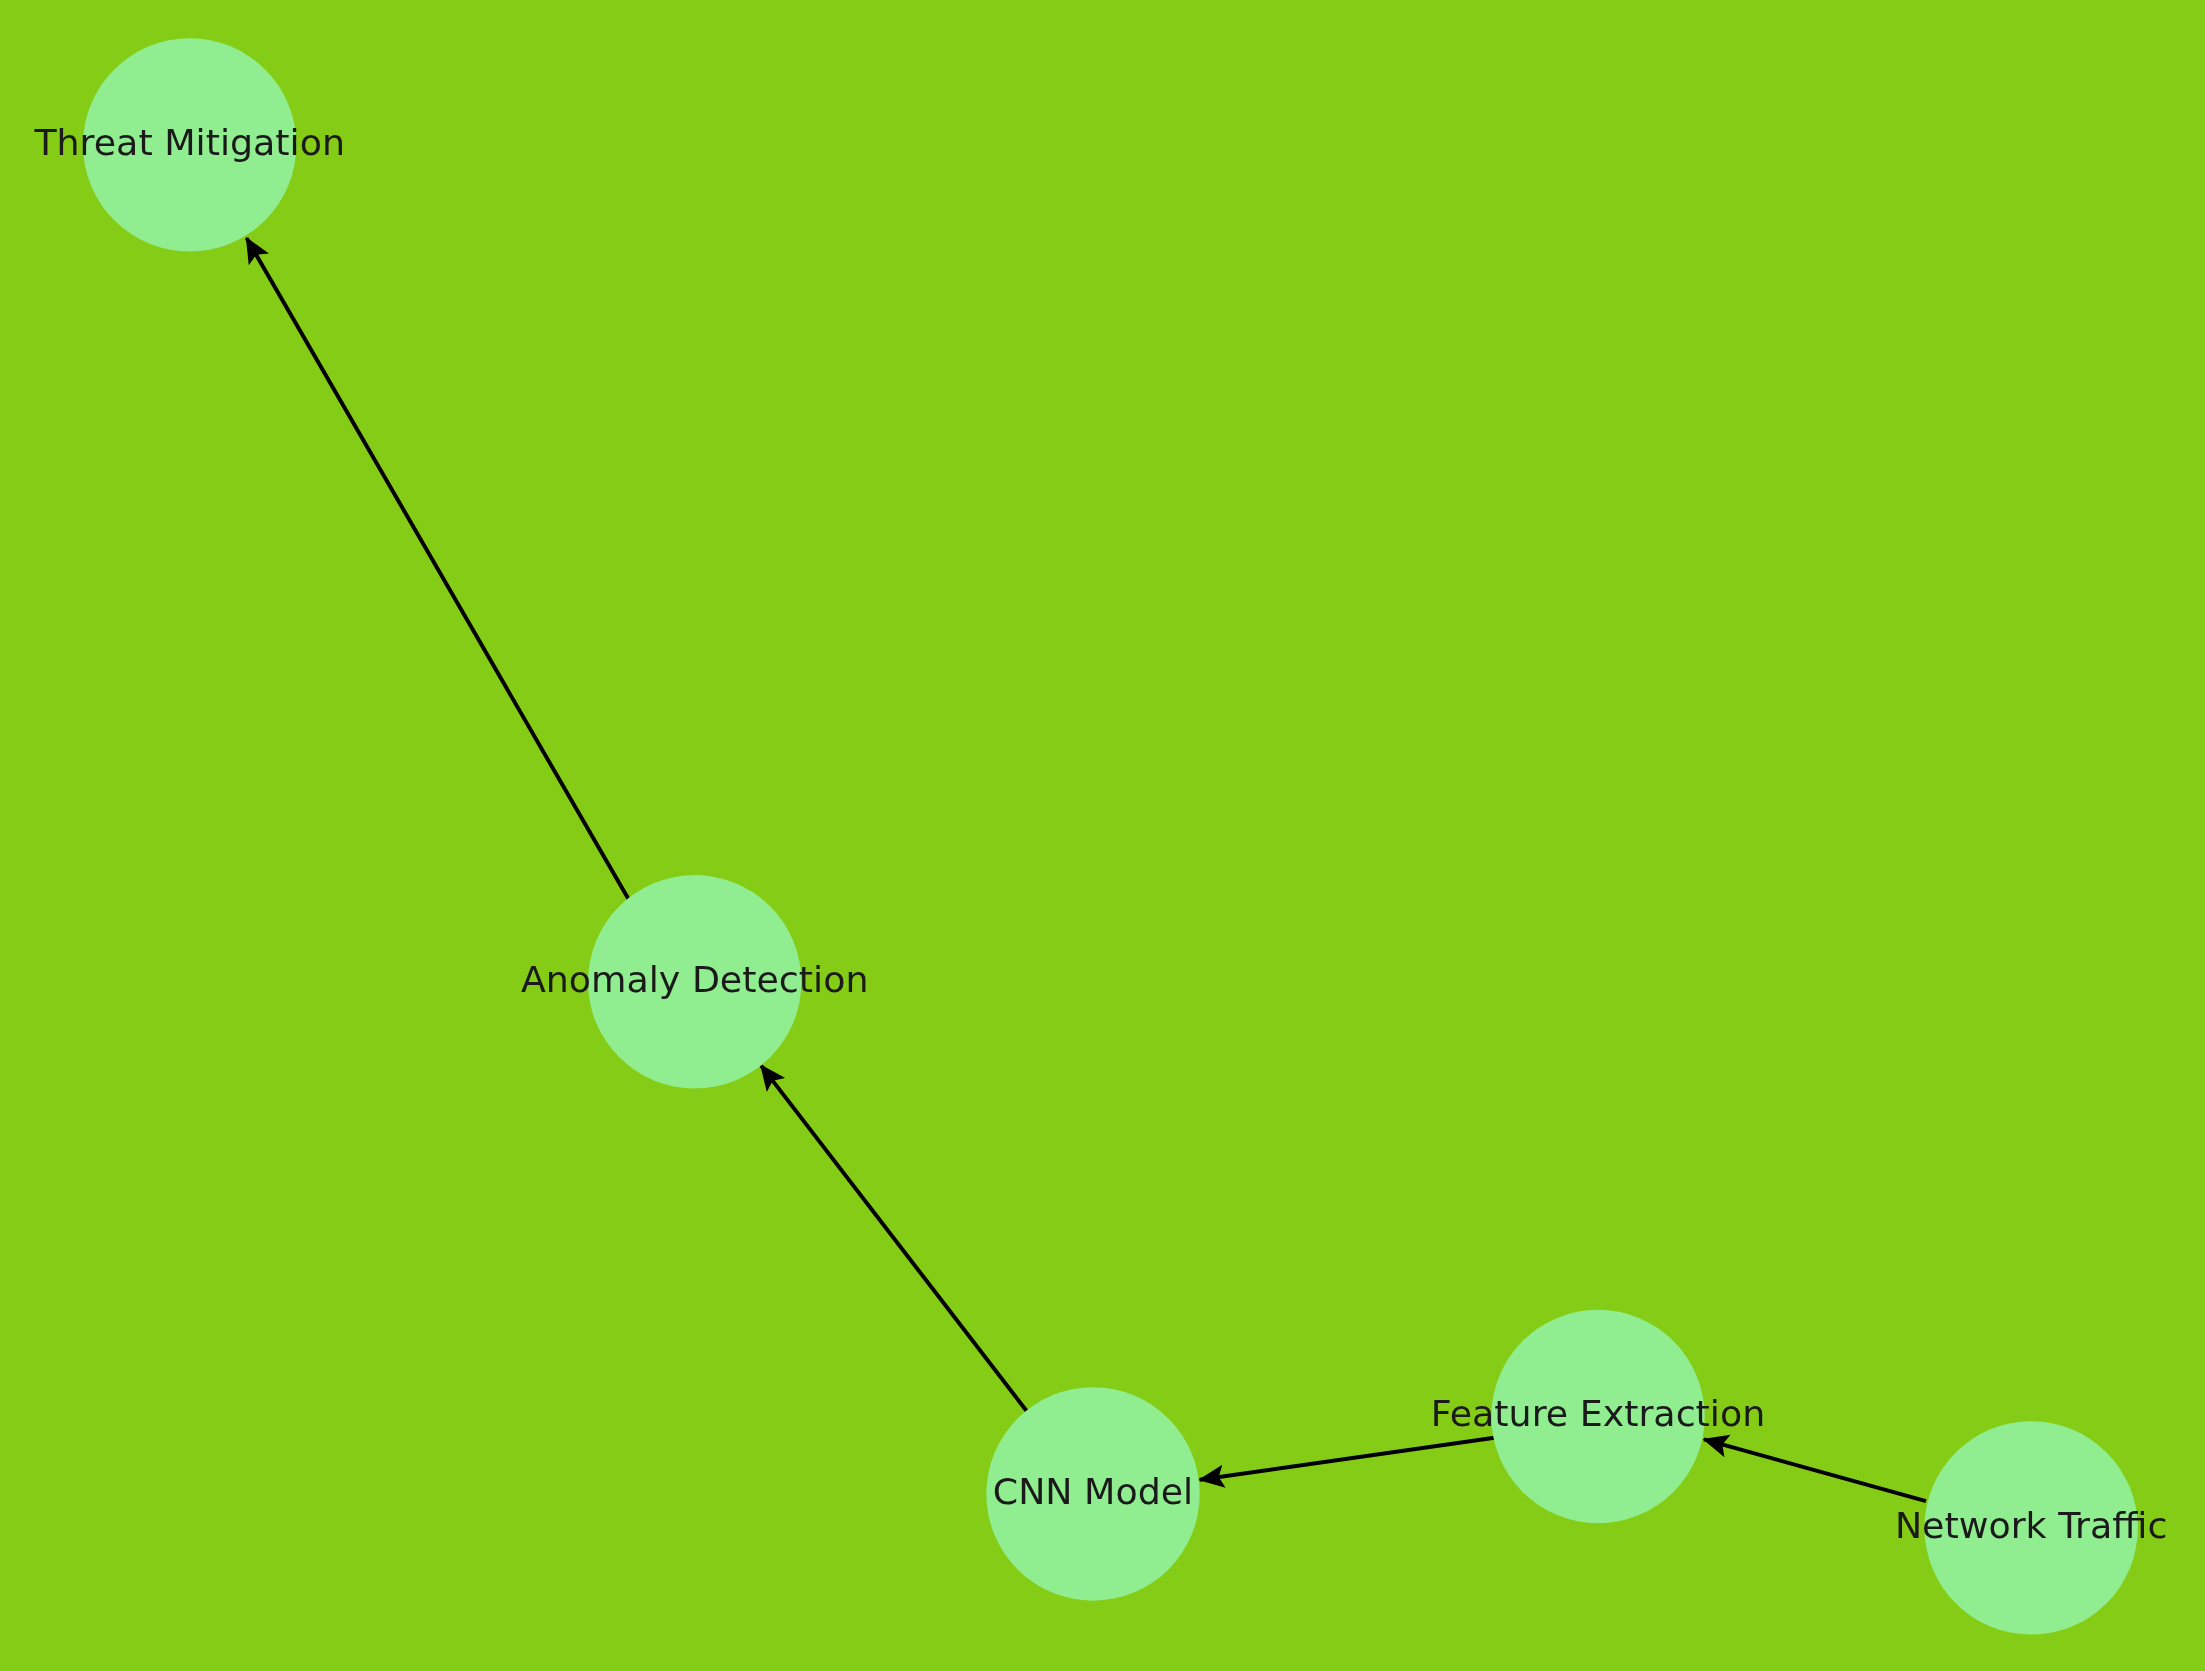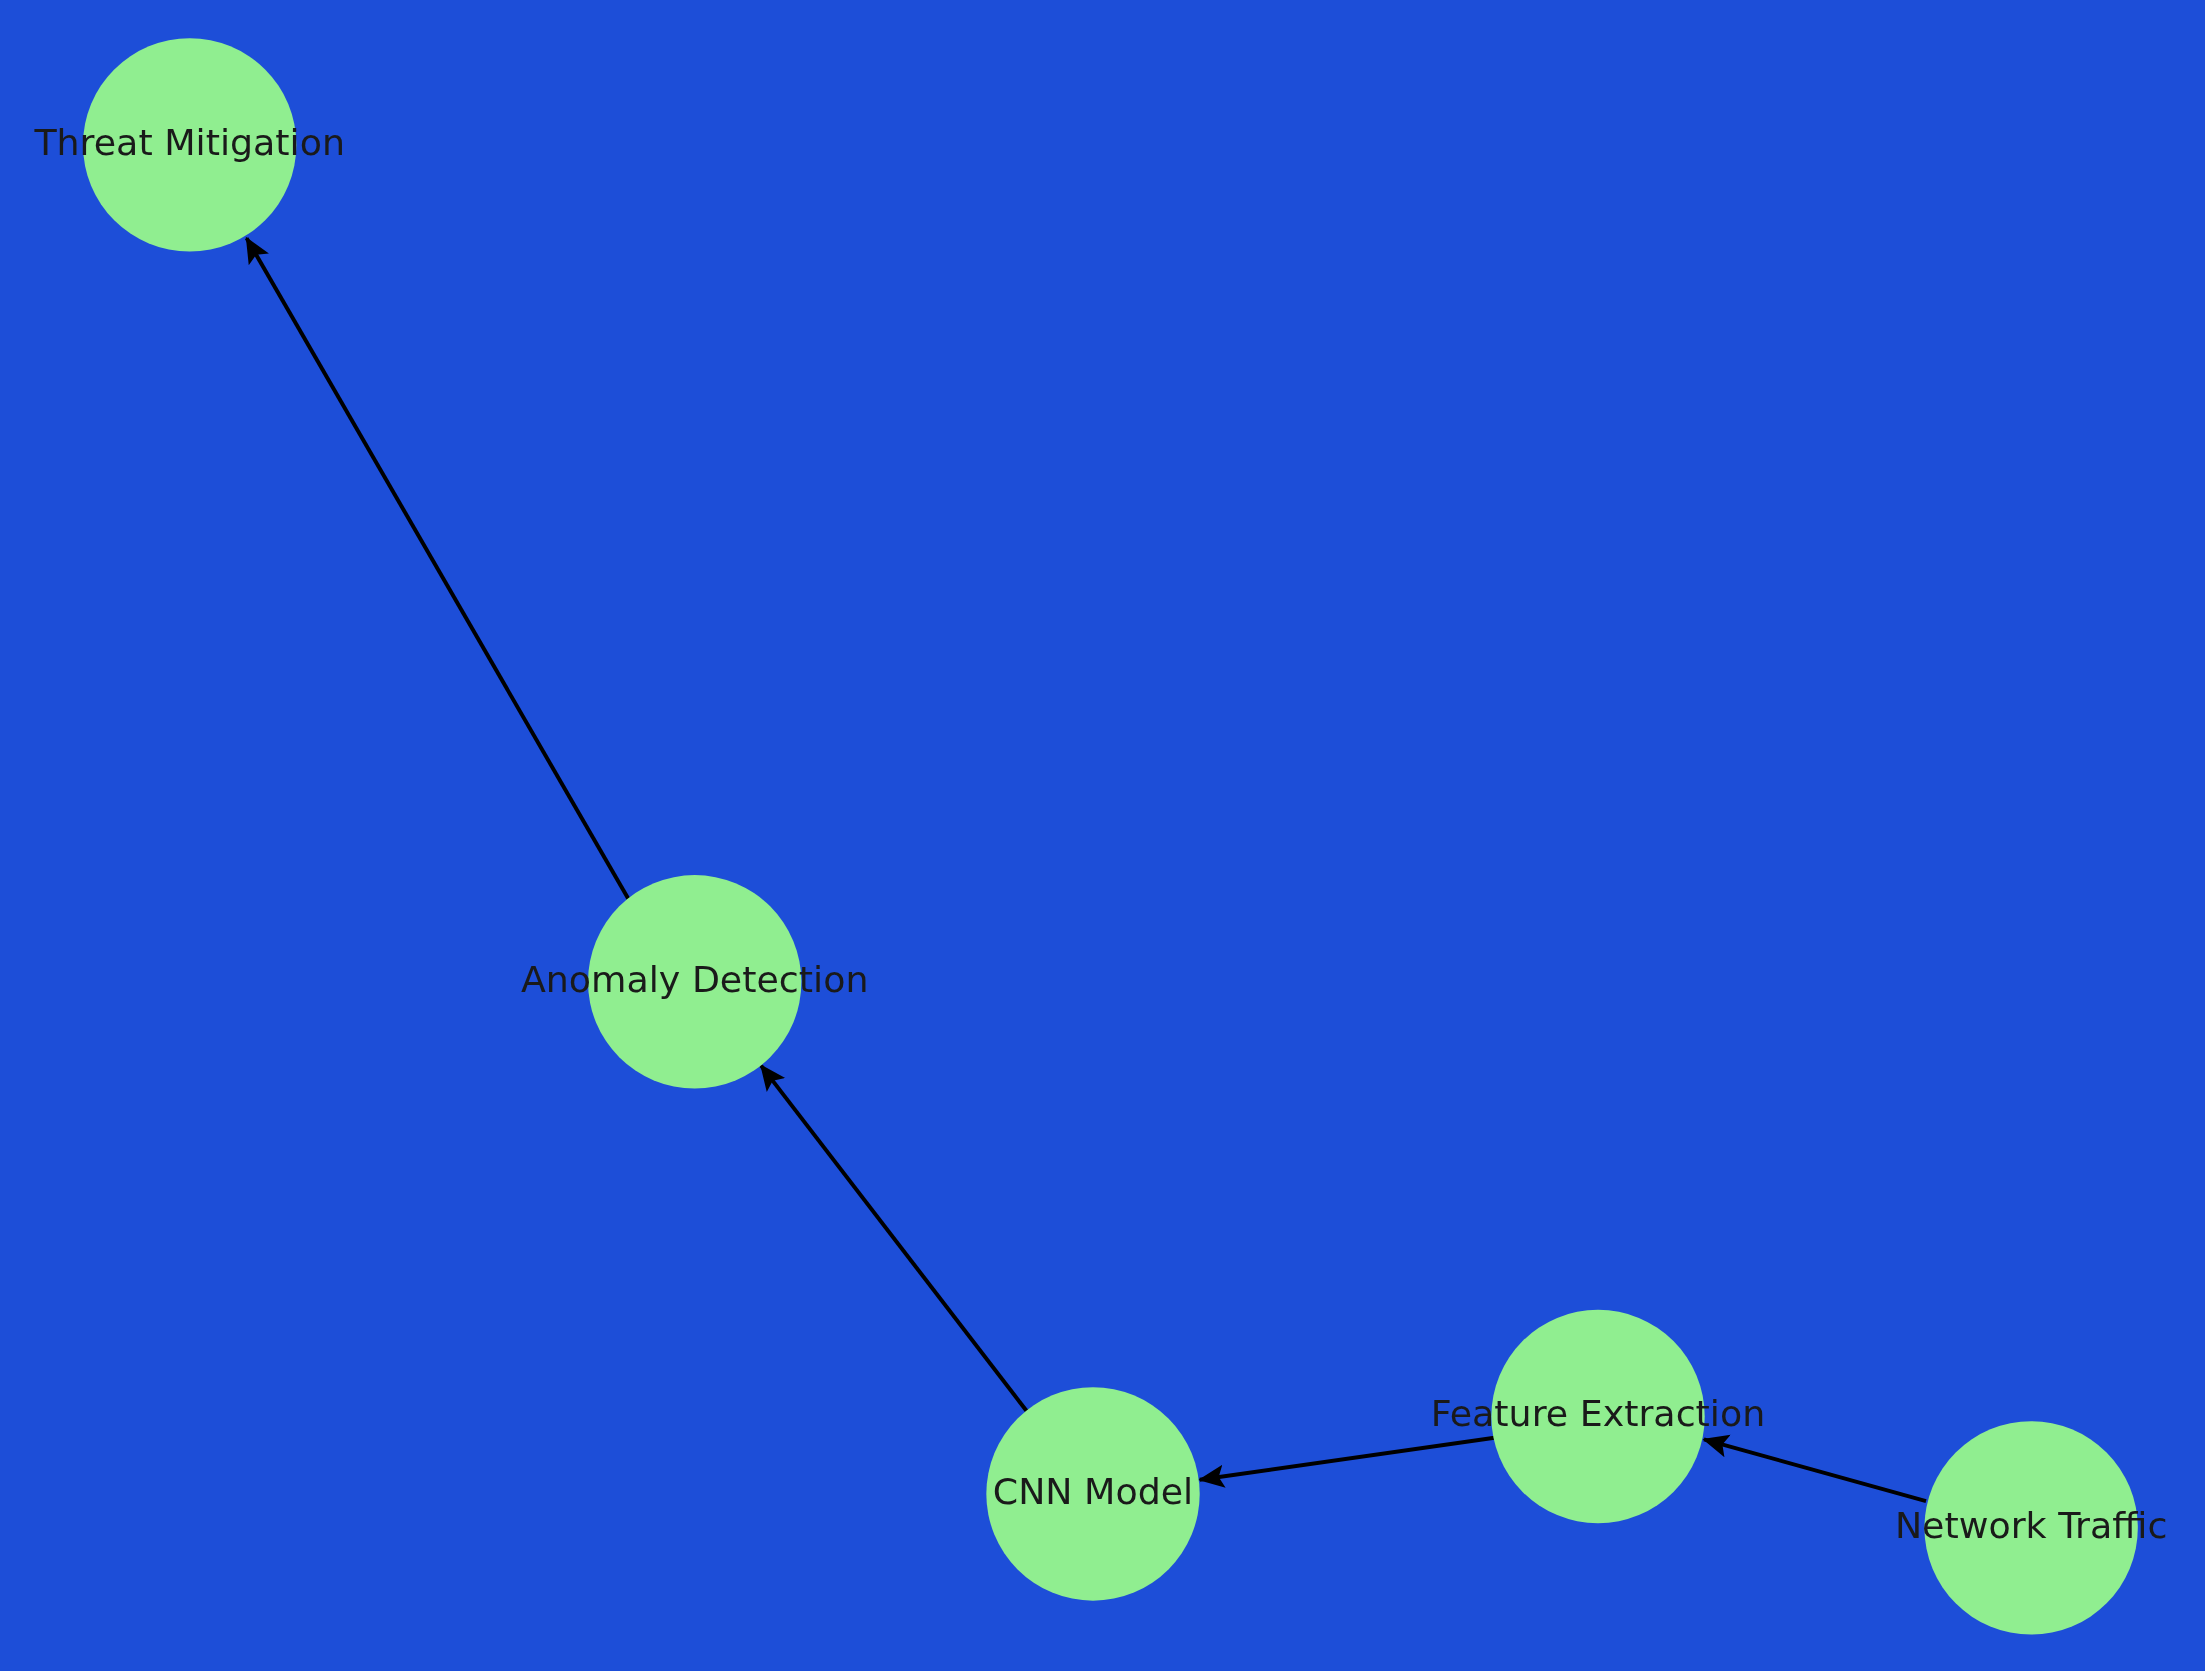--- a/index.html
+++ b/index.html
@@ -10,21 +10,21 @@
   body {
     width: 2205px;
     height: 1672px;
     overflow: hidden;
     font-family: "DejaVu Sans", sans-serif;
   }
   #graph-canvas {
     position: relative;
     width: 2205px;
     height: 1672px;
-    background: #1d4ed8;
+    background: #84cc16;
   }
   #graph-svg {
     position: absolute;
     top: 0;
     left: 0;
     width: 2205px;
     height: 1672px;
   }
   .node-circle {
     stroke: none;

